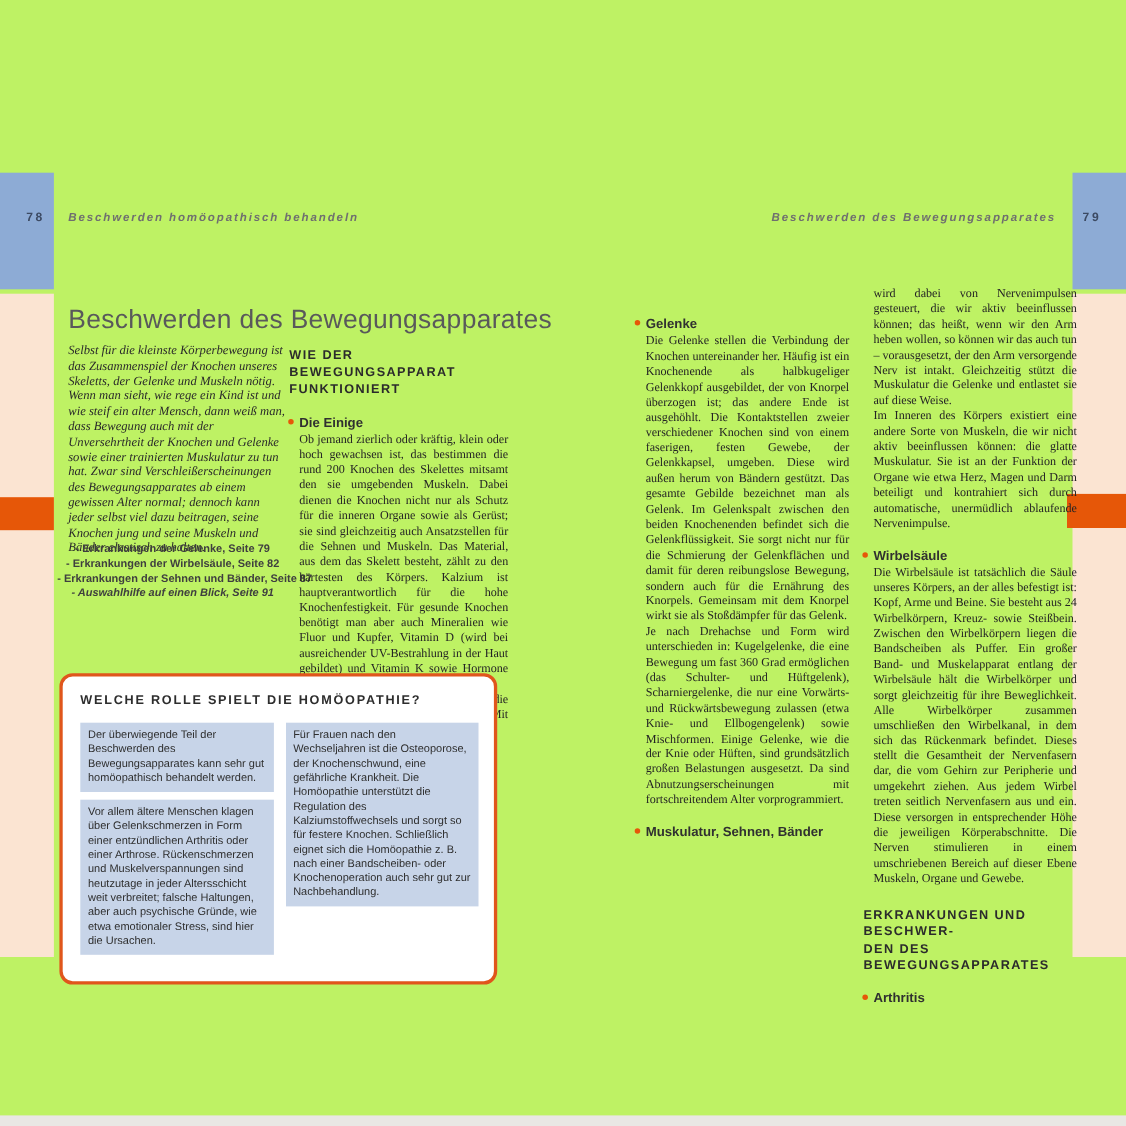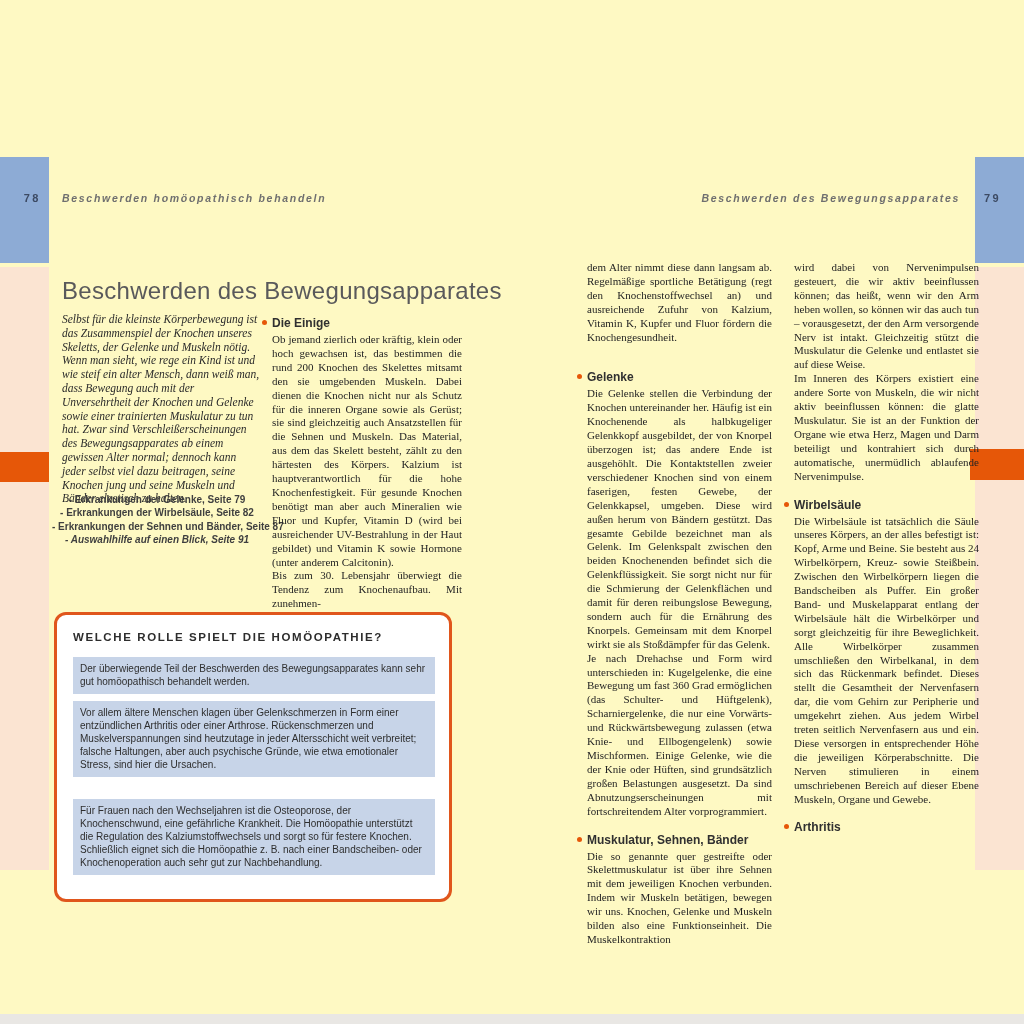--- a/index.html
+++ b/index.html
@@ -1,16 +1,16 @@
 <!DOCTYPE html>
 <html lang="de"><head>
 <meta charset="utf-8">
 <style>
   html,body{margin:0;padding:0;background:#fff;}
-  #stage{position:relative;width:1024px;height:1024px;background:#fef9c3;overflow:hidden;
+  #stage{position:relative;width:1024px;height:1024px;background:#bef264;overflow:hidden;
          font-family:"Liberation Serif",serif;color:#242424;}
 
   
   .edge{position:absolute;}
   .blue-box{background:#8dabd5;}
   .peach-bar{background:#fbe4d2;}
   .orange-bar{background:#e65708;}
   .bottom-edge{position:absolute;left:0;bottom:0;width:1024px;height:10px;background:#e9e7e4;}
 
   
@@ -39,21 +39,21 @@
   .bullet-head:first-child{margin-top:0;}
   .dot{position:absolute;left:-1px;top:4px;width:5px;height:5px;border-radius:50%;
        background:#e65708;}
 
   
   .ibox{position:absolute;left:54px;top:612px;width:398px;box-sizing:border-box;
         border:3px solid #e0561c;border-radius:12px;background:#fff;
         padding:15px 14px 13px 16px;}
   .ibox-title{font:bold 11.5px/14px "Liberation Sans",sans-serif;letter-spacing:1.6px;
               color:#2d2d2d;margin:0 0 13px;}
-  .ibox-cols{display:flex;gap:11px;flex-direction:column;}
+  .ibox-cols{display:flex;gap:11px;}
   .ibox-col{flex:1;}
   .hl{margin:0 0 7px;font:10px/13px "Liberation Sans",sans-serif;color:#2e2e2e;
       background:#c7d4e8;padding:5px 7px 6px;text-align:left;}
   .hl:last-child{margin-bottom:11px;}
 </style>
 </head>
 <body>
 
 <div id="stage">
 
@@ -76,20 +76,22 @@
     <p class="intro">Selbst für die kleinste Körperbewegung ist das Zusammenspiel der Knochen unseres Skeletts, der Gelenke und Muskeln nötig. Wenn man sieht, wie rege ein Kind ist und wie steif ein alter Mensch, dann weiß man, dass Bewegung auch mit der Unversehrtheit der Knochen und Gelenke sowie einer trainierten Muskulatur zu tun hat. Zwar sind Verschleißerscheinungen des Bewegungsapparates ab einem gewissen Alter normal; dennoch kann jeder selbst viel dazu beitragen, seine Knochen jung und seine Muskeln und Bänder elastisch zu halten.</p>
   </div>
   <div class="col toc" style="left:52px;top:493px;width:210px;text-align:center;">
     <div>- Erkrankungen der Gelenke, Seite 79</div>
     <div>- Erkrankungen der Wirbelsäule, Seite 82</div>
     <div>- Erkrankungen der Sehnen und Bänder, Seite 87</div>
     <div class="it">- Auswahlhilfe auf einen Blick, Seite 91</div>
   </div>
 
   <div class="col" style="left:263px;top:316px;width:199px;">
+    <h2 class="caps-head">WIE DER BEWEGUNGSAPPARAT
+FUNKTIONIERT</h2>
     <h3 class="bullet-head">
       <span class="dot"></span>
       <span>Die Einige</span>
     </h3>
     <p class="body">Ob jemand zierlich oder kräftig, klein oder hoch gewachsen ist, das bestimmen die rund 200 Knochen des Skelettes mitsamt den sie umgebenden Muskeln. Dabei dienen die Knochen nicht nur als Schutz für die inneren Organe sowie als Gerüst; sie sind gleichzeitig auch Ansatzstellen für die Sehnen und Muskeln. Das Material, aus dem das Skelett besteht, zählt zu den härtesten des Körpers. Kalzium ist hauptverantwortlich für die hohe Knochenfestigkeit. Für gesunde Knochen benötigt man aber auch Mineralien wie Fluor und Kupfer, Vitamin D (wird bei ausreichender UV-Bestrahlung in der Haut gebildet) und Vitamin K sowie Hormone (unter anderem Calcitonin).</p>
     <p class="body">Bis zum 30. Lebensjahr überwiegt die Tendenz zum Knochenaufbau. Mit zunehmen-</p>
   </div>
 
   <div class="ibox">
     <div class="ibox-title">WELCHE ROLLE SPIELT DIE HOMÖOPATHIE?</div>
@@ -98,42 +100,42 @@
         <p class="hl">Der überwiegende Teil der Beschwerden des Bewegungsapparates kann sehr gut homöopathisch behandelt werden.</p>
         <p class="hl">Vor allem ältere Menschen klagen über Gelenkschmerzen in Form einer entzündlichen Arthritis oder einer Arthrose. Rückenschmerzen und Muskelverspannungen sind heutzutage in jeder Altersschicht weit verbreitet; falsche Haltungen, aber auch psychische Gründe, wie etwa emotionaler Stress, sind hier die Ursachen.</p>
       </div>
       <div class="ibox-col">
         <p class="hl">Für Frauen nach den Wechseljahren ist die Osteoporose, der Knochenschwund, eine gefährliche Krankheit. Die Homöopathie unterstützt die Regulation des Kalziumstoffwechsels und sorgt so für festere Knochen. Schließlich eignet sich die Homöopathie z. B. nach einer Bandscheiben- oder Knochenoperation auch sehr gut zur Nachbehandlung.</p>
       </div>
     </div>
   </div>
 
   <div class="col" style="left:578px;top:261px;width:194px;">
-    <p class="body">dem Alter nimmt diese dann langsam ab. Regelmäßige sportliche Betätigung (regt den Knochenstoffwechsel an) und ausreichende Zufuhr von Kalzium, Vitamin K, Kupfer und Fluor fördern die Knochengesundheit.</p>
     <h3 class="bullet-head" style="margin-top:26px;">
       <span class="dot"></span>
       <span>Gelenke</span>
     </h3>
     <p class="body">Die Gelenke stellen die Verbindung der Knochen untereinander her. Häufig ist ein Knochenende als halbkugeliger Gelenkkopf ausgebildet, der von Knorpel überzogen ist; das andere Ende ist ausgehöhlt. Die Kontaktstellen zweier verschiedener Knochen sind von einem faserigen, festen Gewebe, der Gelenkkapsel, umgeben. Diese wird außen herum von Bändern gestützt. Das gesamte Gebilde bezeichnet man als Gelenk. Im Gelenkspalt zwischen den beiden Knochenenden befindet sich die Gelenkflüssigkeit. Sie sorgt nicht nur für die Schmierung der Gelenkflächen und damit für deren reibungslose Bewegung, sondern auch für die Ernährung des Knorpels. Gemeinsam mit dem Knorpel wirkt sie als Stoßdämpfer für das Gelenk.</p>
     <p class="body">Je nach Drehachse und Form wird unterschieden in: Kugelgelenke, die eine Bewegung um fast 360 Grad ermöglichen (das Schulter- und Hüftgelenk), Scharniergelenke, die nur eine Vorwärts- und Rückwärtsbewegung zulassen (etwa Knie- und Ellbogengelenk) sowie Mischformen. Einige Gelenke, wie die der Knie oder Hüften, sind grundsätzlich großen Belastungen ausgesetzt. Da sind Abnutzungserscheinungen mit fortschreitendem Alter vorprogrammiert.</p>
     <h3 class="bullet-head" style="margin-top:14px;">
       <span class="dot"></span>
       <span>Muskulatur, Sehnen, Bänder</span>
     </h3>
-    <p class="body">Die so genannte quer gestreifte oder Skelettmuskulatur ist über ihre Sehnen mit dem jeweiligen Knochen verbunden. Indem wir Muskeln betätigen, bewegen wir uns. Knochen, Gelenke und Muskeln bilden also eine Funktionseinheit. Die Muskelkontraktion</p>
   </div>
 
   <div class="col" style="left:785px;top:261px;width:194px;">
     <p class="body">wird dabei von Nervenimpulsen gesteuert, die wir aktiv beeinflussen können; das heißt, wenn wir den Arm heben wollen, so können wir das auch tun – vorausgesetzt, der den Arm versorgende Nerv ist intakt. Gleichzeitig stützt die Muskulatur die Gelenke und entlastet sie auf diese Weise.</p>
     <p class="body">Im Inneren des Körpers existiert eine andere Sorte von Muskeln, die wir nicht aktiv beeinflussen können: die glatte Muskulatur. Sie ist an der Funktion der Organe wie etwa Herz, Magen und Darm beteiligt und kontrahiert sich durch automatische, unermüdlich ablaufende Nervenimpulse.</p>
     <h3 class="bullet-head" style="margin-top:14px;">
       <span class="dot"></span>
       <span>Wirbelsäule</span>
     </h3>
     <p class="body">Die Wirbelsäule ist tatsächlich die Säule unseres Körpers, an der alles befestigt ist: Kopf, Arme und Beine. Sie besteht aus 24 Wirbelkörpern, Kreuz- sowie Steißbein. Zwischen den Wirbelkörpern liegen die Bandscheiben als Puffer. Ein großer Band- und Muskelapparat entlang der Wirbelsäule hält die Wirbelkörper und sorgt gleichzeitig für ihre Beweglichkeit. Alle Wirbelkörper zusammen umschließen den Wirbelkanal, in dem sich das Rückenmark befindet. Dieses stellt die Gesamtheit der Nervenfasern dar, die vom Gehirn zur Peripherie und umgekehrt ziehen. Aus jedem Wirbel treten seitlich Nervenfasern aus und ein. Diese versorgen in entsprechender Höhe die jeweiligen Körperabschnitte. Die Nerven stimulieren in einem umschriebenen Bereich auf dieser Ebene Muskeln, Organe und Gewebe.</p>
+    <h2 class="caps-head mid">ERKRANKUNGEN UND BESCHWER-
+DEN DES BEWEGUNGSAPPARATES</h2>
     <h3 class="bullet-head">
       <span class="dot"></span>
       <span>Arthritis</span>
     </h3>
   </div>
 
   <div class="bottom-edge"></div>
 
 </div>
 

